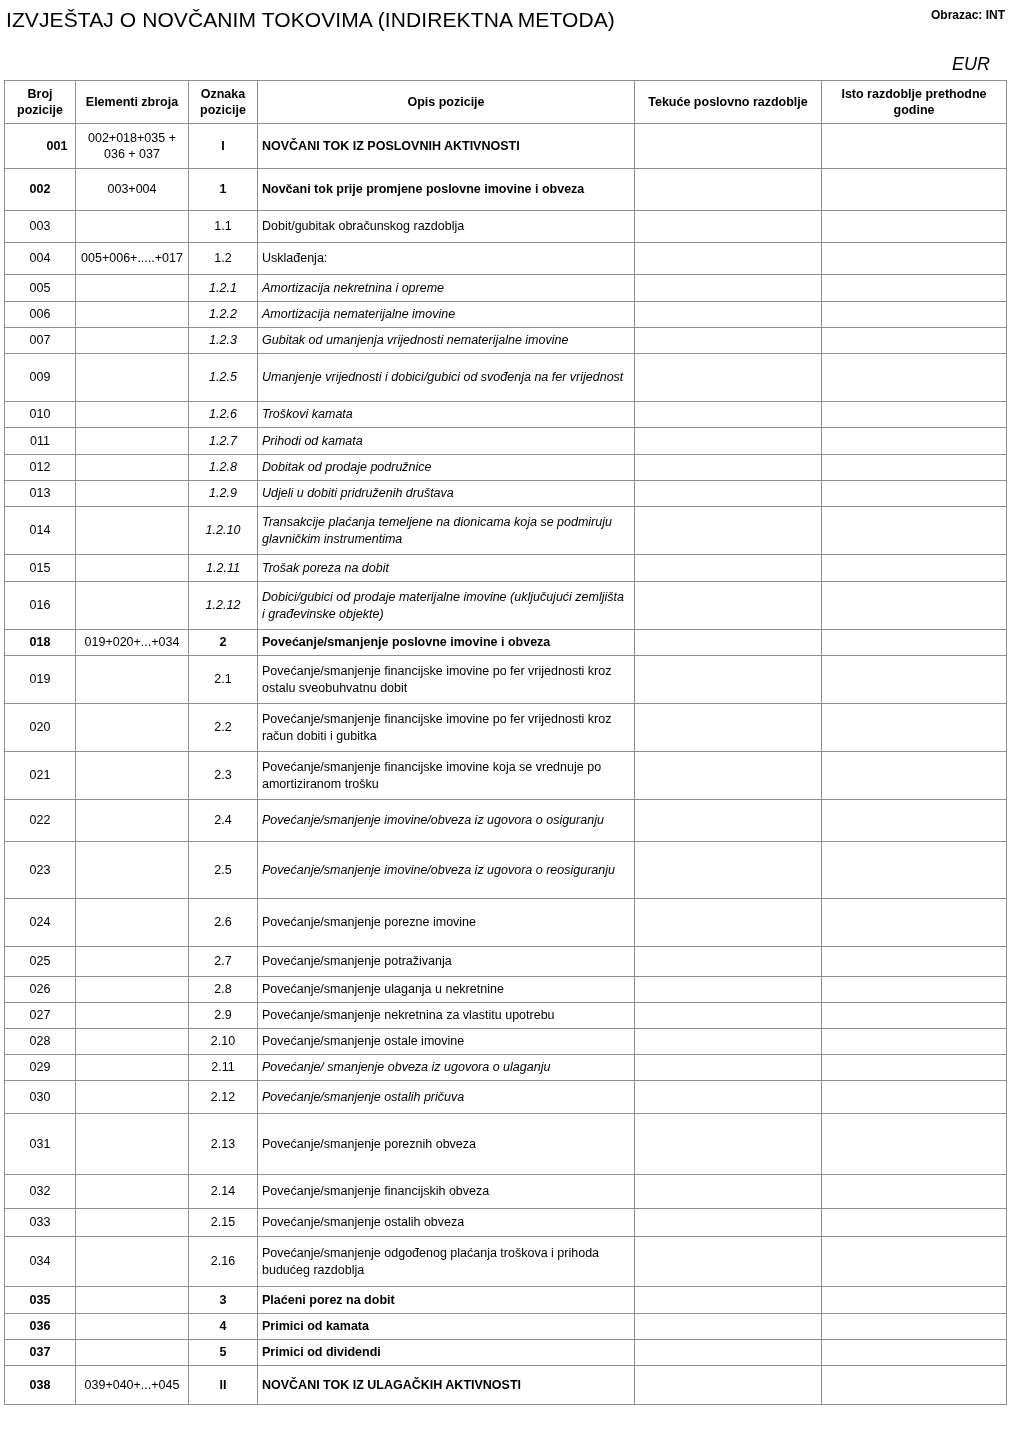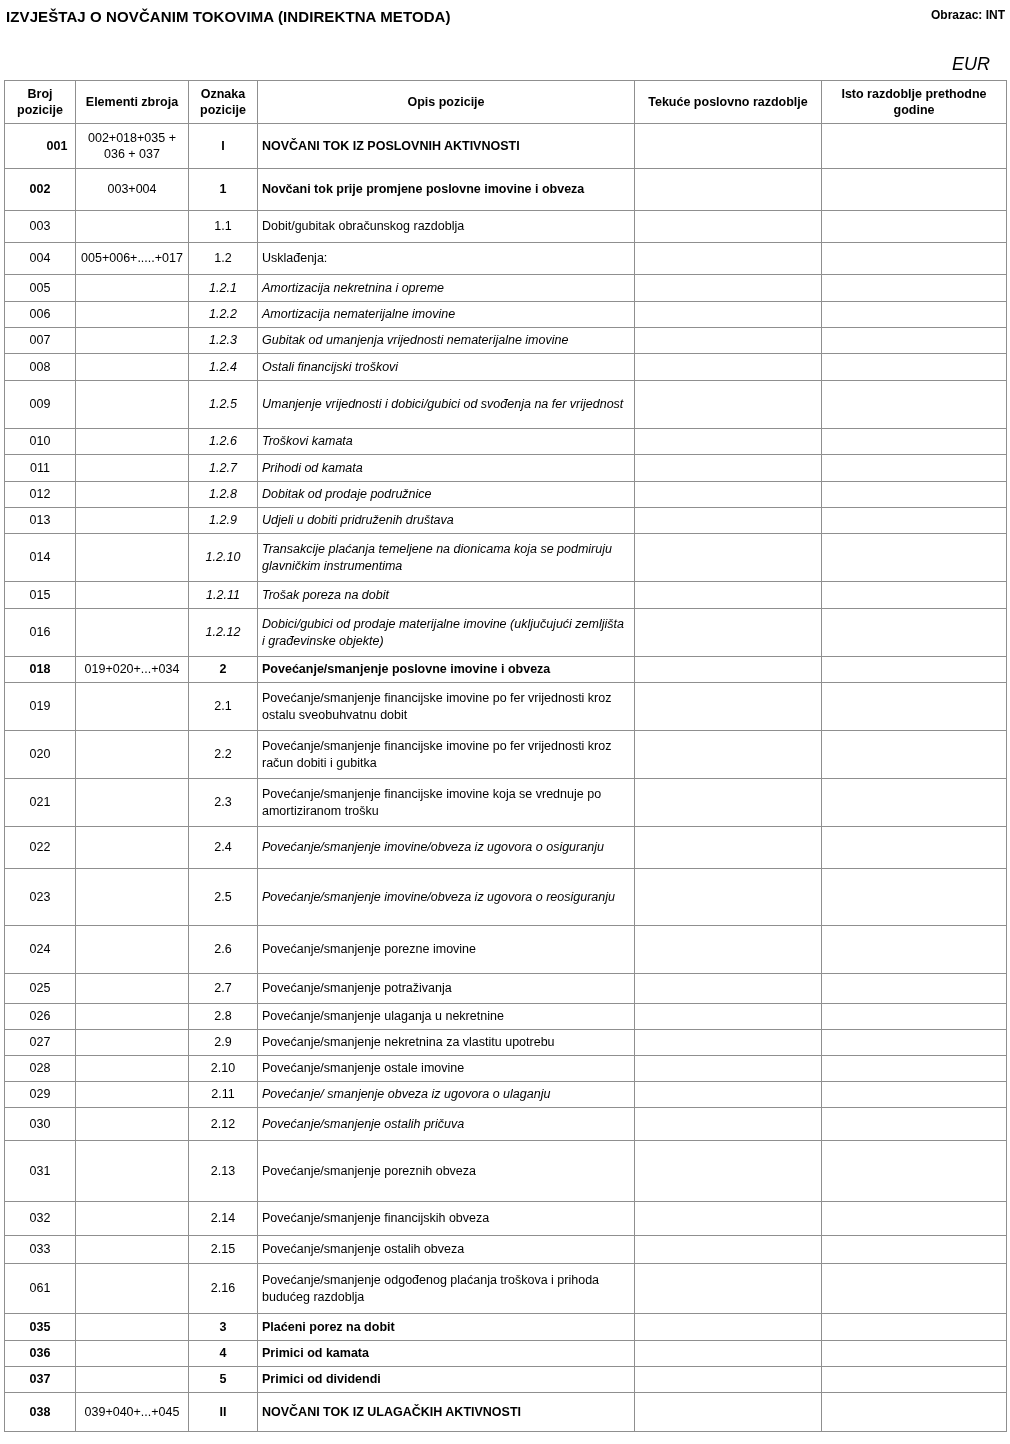--- a/index.html
+++ b/index.html
@@ -6,21 +6,21 @@
   body{
     width:1010px;height:1444px;overflow:hidden;
     font-family:"Liberation Sans","DejaVu Sans",sans-serif;
     color:#000;-webkit-font-smoothing:antialiased;
   }
   .page{position:relative;width:1010px;height:1444px;}
   .topbar{
     display:flex;justify-content:space-between;align-items:flex-start;
     padding:8px 5px 0 6px;
   }
-  .doc-title{font-size:15px;font-weight:bold;letter-spacing:.1px;}
+  .doc-title{font-size:21px;font-weight:normal;letter-spacing:.1px;}
   .form-label{font-size:12px;font-weight:bold;}
   .currency{
     position:absolute;top:54px;right:20px;
     font-size:18px;font-style:italic;
   }
   table.grid{
     position:absolute;top:80px;left:4px;
     border-collapse:collapse;table-layout:fixed;
     width:1002px;
   }
@@ -131,28 +131,20 @@
         </tr>
         <tr class="italic">
           <td class="broj" style="height: 21px;">007</td>
           <td class="elem"></td>
           <td class="ozn">1.2.3</td>
           <td class="opis">Gubitak od umanjenja vrijednosti nematerijalne imovine</td>
           <td class="val1"></td>
           <td class="val2"></td>
         </tr>
         <tr class="italic">
-          <td class="broj" style="height: 22px;">008</td>
-          <td class="elem"></td>
-          <td class="ozn">1.2.4</td>
-          <td class="opis">Ostali financijski troškovi</td>
-          <td class="val1"></td>
-          <td class="val2"></td>
-        </tr>
-        <tr class="italic">
           <td class="broj" style="height: 43px;">009</td>
           <td class="elem"></td>
           <td class="ozn">1.2.5</td>
           <td class="opis">Umanjenje vrijednosti i dobici/gubici od svođenja na fer vrijednost</td>
           <td class="val1"></td>
           <td class="val2"></td>
         </tr>
         <tr class="italic">
           <td class="broj" style="height: 21px;">010</td>
           <td class="elem"></td>
@@ -331,21 +323,21 @@
         </tr>
         <tr class="normal">
           <td class="broj" style="height: 23px;">033</td>
           <td class="elem"></td>
           <td class="ozn">2.15</td>
           <td class="opis">Povećanje/smanjenje ostalih obveza</td>
           <td class="val1"></td>
           <td class="val2"></td>
         </tr>
         <tr class="normal">
-          <td class="broj" style="height: 45px;">061</td>
+          <td class="broj" style="height: 45px;">034</td>
           <td class="elem"></td>
           <td class="ozn">2.16</td>
           <td class="opis">Povećanje/smanjenje odgođenog plaćanja troškova i prihoda budućeg razdoblja</td>
           <td class="val1"></td>
           <td class="val2"></td>
         </tr>
         <tr class="bold">
           <td class="broj" style="height: 22px;">035</td>
           <td class="elem"></td>
           <td class="ozn">3</td>

